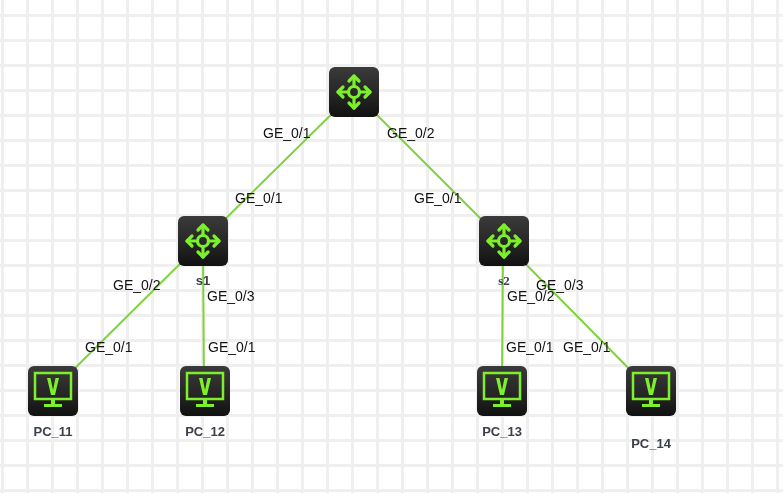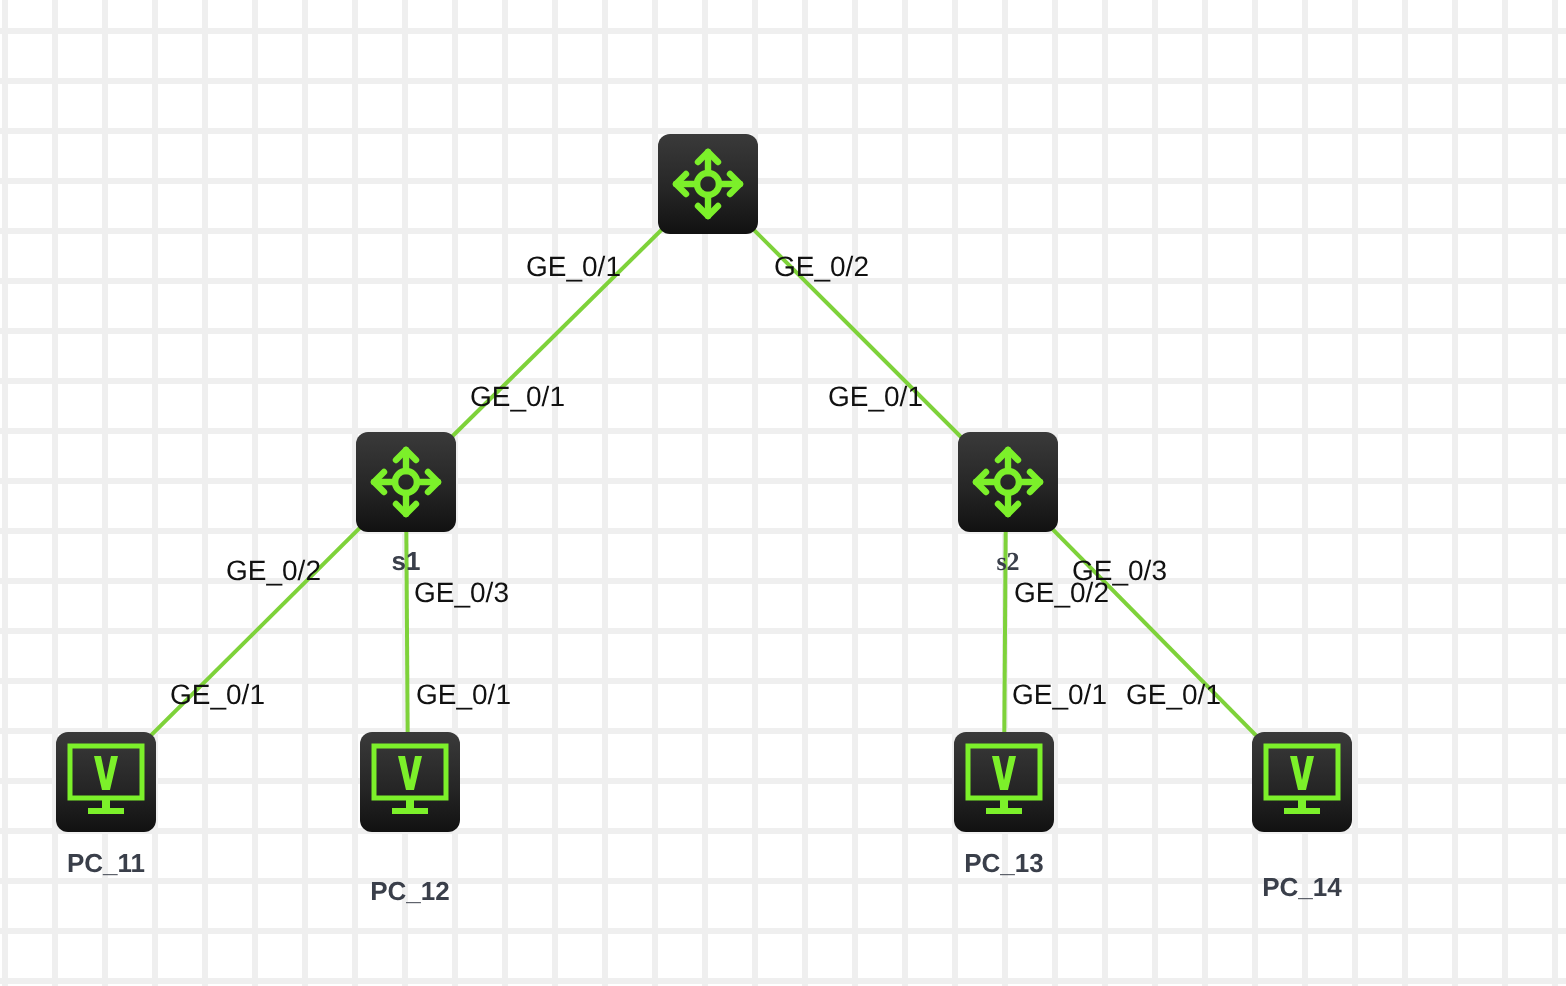--- a/index.html
+++ b/index.html
@@ -125,21 +125,21 @@
 
   <div class="node" style="left:180px;top:366px;">
     <div class="box"></div>
     <svg width="50" height="50" viewBox="0 0 50 50">
       <rect x="7" y="7" width="36" height="26" fill="none" stroke="#7cf02a" stroke-width="2.5"></rect>
       <path d="M19 12 L22.5 12 L25 24 L27.5 12 L31 12 L27 29 L23 29 Z" fill="#7cf02a"></path>
       <rect x="23" y="34" width="4" height="4" fill="#7cf02a"></rect>
       <rect x="16" y="38" width="18" height="3" fill="#7cf02a"></rect>
     </svg>
   </div>
-  <span class="node-label" style="left:205px;top:438px;">PC_12</span>
+  <span class="node-label" style="left:205px;top:424px;">PC_12</span>
 
   <div class="node" style="left:477px;top:366px;">
     <div class="box"></div>
     <svg width="50" height="50" viewBox="0 0 50 50">
       <rect x="7" y="7" width="36" height="26" fill="none" stroke="#7cf02a" stroke-width="2.5"></rect>
       <path d="M19 12 L22.5 12 L25 24 L27.5 12 L31 12 L27 29 L23 29 Z" fill="#7cf02a"></path>
       <rect x="23" y="34" width="4" height="4" fill="#7cf02a"></rect>
       <rect x="16" y="38" width="18" height="3" fill="#7cf02a"></rect>
     </svg>
   </div>

